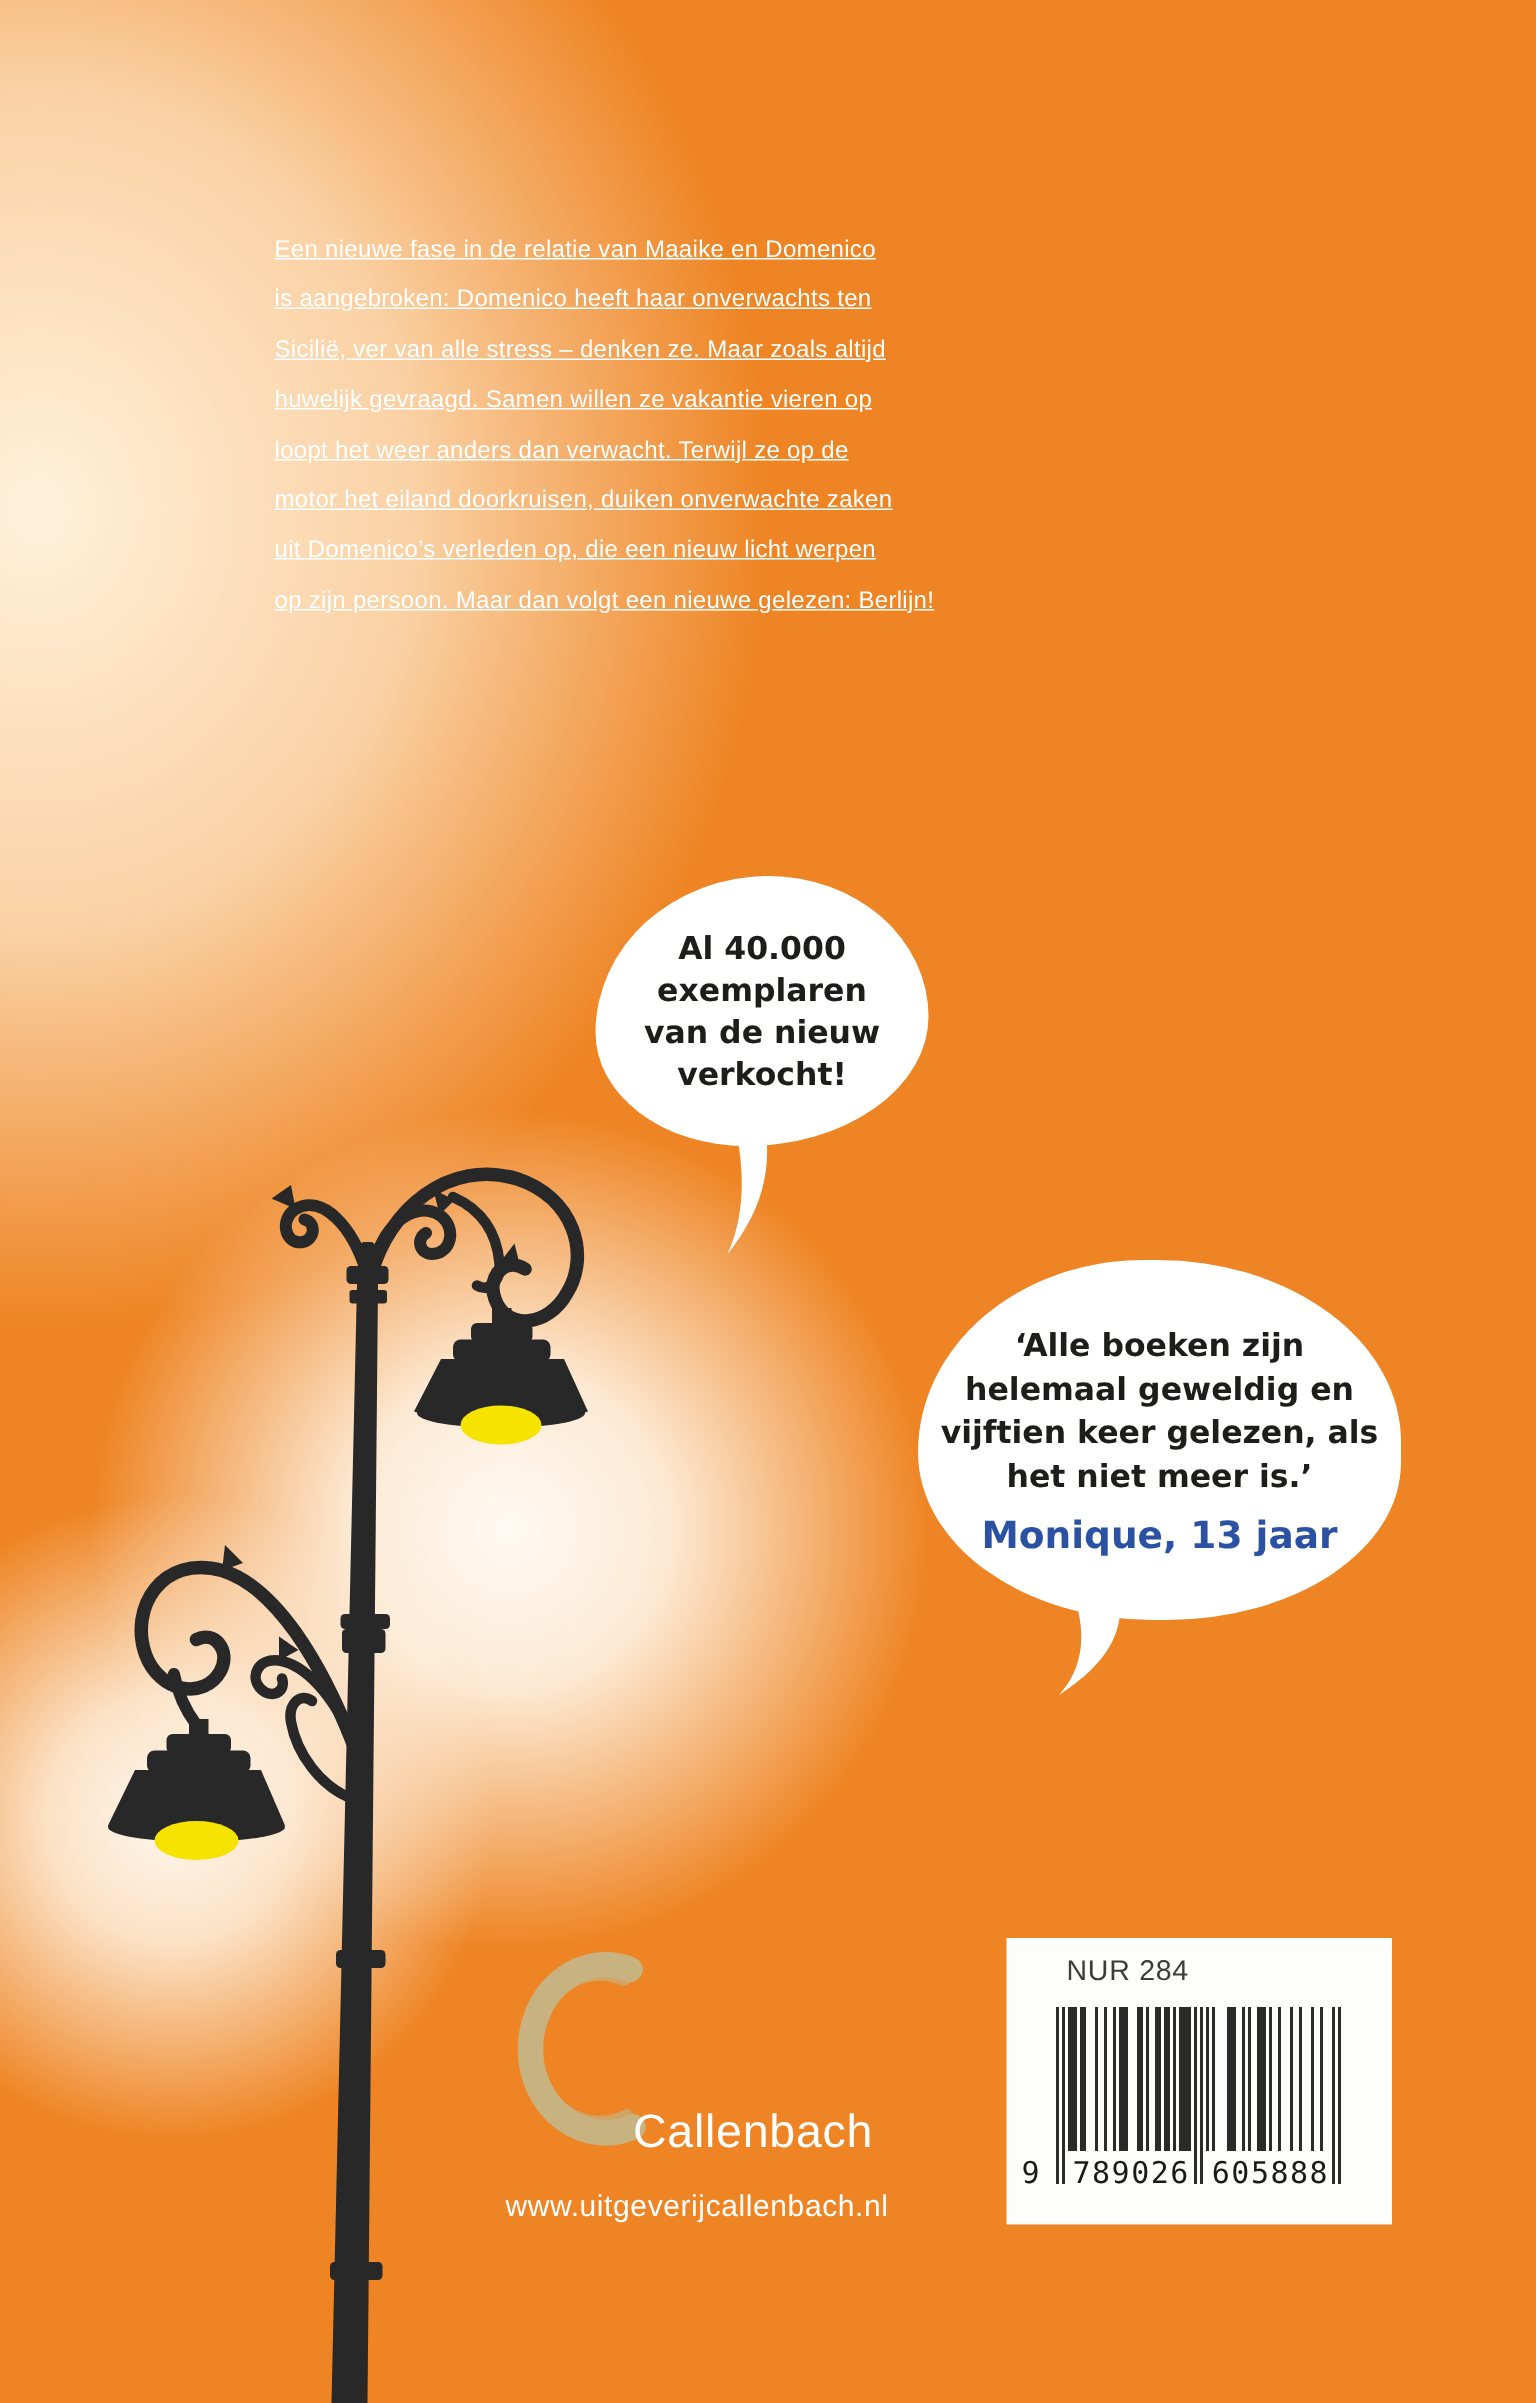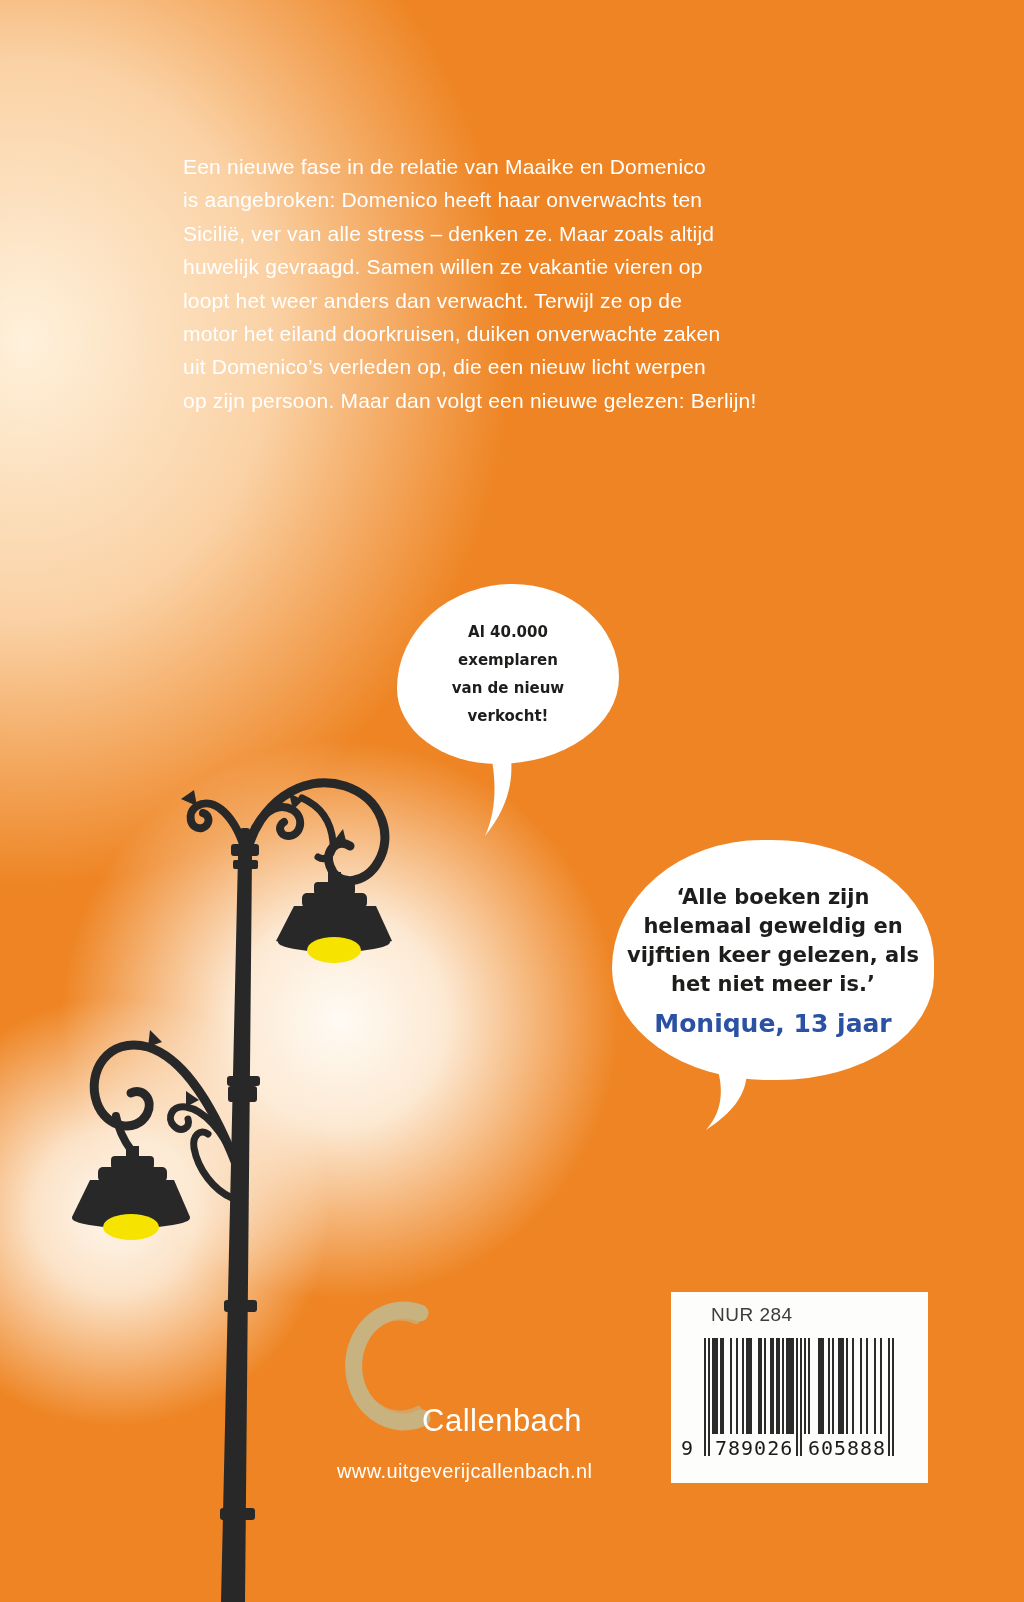--- a/index.html
+++ b/index.html
@@ -7,29 +7,29 @@
     position:relative;width:1024px;height:1602px;overflow:hidden;
     background-color:#EE8423;
     background-image:
       radial-gradient(circle 280px at 340px 1020px, rgba(255,253,248,0.98) 0%, rgba(255,251,242,0.85) 38%, rgba(255,248,236,0) 100%),
       radial-gradient(circle 215px at 115px 1212px, rgba(255,253,248,0.95) 0%, rgba(255,250,240,0.80) 38%, rgba(255,248,236,0) 100%),
       radial-gradient(ellipse 660px 740px at 25px 340px, rgba(255,243,223,0.98) 0%, rgba(255,239,214,0.72) 38%, rgba(255,236,206,0) 74%);
     font-family:"Liberation Sans", sans-serif;
   }
   
   .synopsis{position:absolute;left:183px;top:150px;width:680px;color:#ffffff;
-    font-size:21px;line-height:33.4px;letter-spacing:0.2px;font-weight:400;}
+    font-size:16px;line-height:33.4px;letter-spacing:0.2px;font-weight:400;text-decoration:underline;}
   
   .bubble{position:absolute;background:#ffffff;display:flex;flex-direction:column;
     align-items:center;justify-content:center;text-align:center;color:#1d1d1b;
     font-family:"DejaVu Sans", sans-serif;font-weight:700;}
   .bubble .tail{position:absolute;overflow:visible;}
   .bubble-sales{left:397px;top:584px;width:222px;height:180px;
     border-radius:52% 48% 55% 45% / 58% 52% 48% 42%;
-    font-size:15px;line-height:28px;}
+    font-size:21px;line-height:28px;}
   .bubble-quote1{left:640px;top:492px;width:362px;height:248px;
     border-radius:50% 50% 46% 54% / 56% 60% 40% 44%;
     font-size:21px;line-height:33px;padding-top:2px;box-sizing:border-box;}
   .bubble-quote2{left:612px;top:840px;width:322px;height:240px;
     border-radius:48% 52% 50% 50% / 55% 52% 45% 48%;
     font-size:21px;line-height:29px;}
   .attribution{margin-top:10px;color:#2b51a3;}
   .bubble-quote1 .attribution{font-size:23px;}
   .bubble-quote2 .attribution{font-size:25px;}
   

